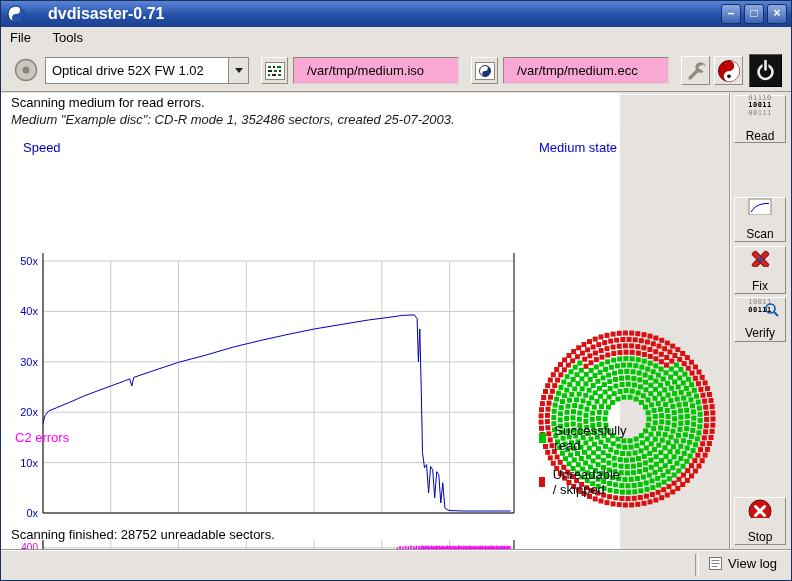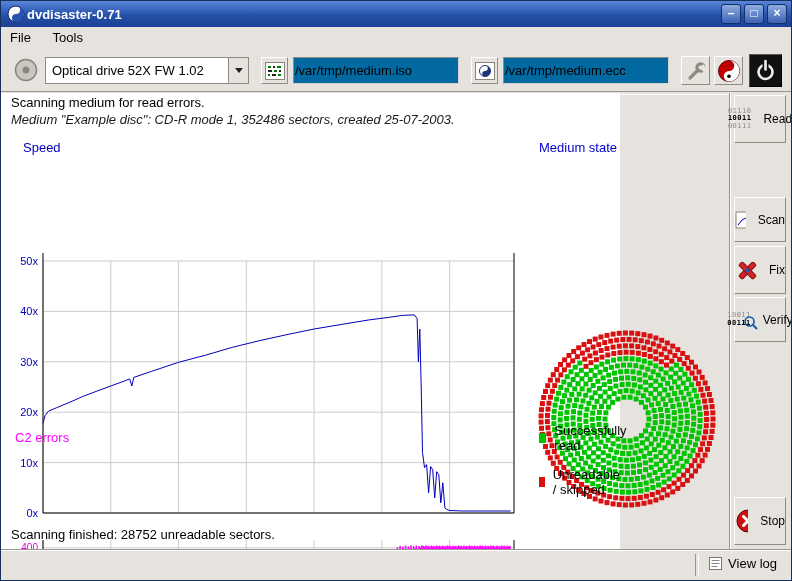--- a/index.html
+++ b/index.html
@@ -3,38 +3,38 @@
 <meta charset="utf-8">
 <style>
   html,body{margin:0;padding:0;background:#6b6b6b;}
   .window{position:relative;width:792px;height:581px;box-sizing:border-box;border:1px solid #16325c;
           background:#e6e3de;font-family:"Liberation Sans",sans-serif;font-size:13px;color:#000;overflow:hidden;}
 
   
   .titlebar{position:absolute;top:0;left:0;right:0;height:26px;
             background:linear-gradient(#5a85d7,#2450a8 55%,#1c4092);display:flex;align-items:center;}
   .titlebar .wicon{margin-left:6px;display:flex;}
-  .titlebar .wtitle{margin-left:2px;color:#fff;font-weight:bold;font-size:13px;}
+  .titlebar .wtitle{margin-left:23px;color:#fff;font-weight:bold;font-size:16px;}
   .tb-buttons{position:absolute;right:4px;top:3px;display:flex;gap:3px;}
   .wbtn{width:20px;height:20px;box-sizing:border-box;border:1px solid #12306c;border-radius:3px;
         background:linear-gradient(#8facdf,#3c63b4);color:#fff;font-size:12px;line-height:17px;
         text-align:center;font-weight:bold;cursor:default;}
 
   
   .menubar{position:absolute;top:26px;left:0;right:0;height:22px;background:#e6e3de;}
   .menu-item{display:inline-block;padding:3px 9px;}
   .menu-item.help{position:absolute;right:8px;top:0;margin-top:20px;}
 
   
   .toolbar{position:absolute;top:48px;left:0;right:0;height:42px;background:#e6e3de;}
   .sep-h{position:absolute;top:90px;left:0;right:0;height:2px;border-top:1px solid #9a968e;border-bottom:1px solid #fff;}
   .tbtn{position:absolute;box-sizing:border-box;background:#e6e3de;border:1px solid;
         border-color:#fff #8f8b83 #8f8b83 #fff;display:flex;align-items:center;justify-content:center;}
   .entry{position:absolute;height:27px;box-sizing:border-box;border:1px solid;border-color:#8f8b83 #d9d6d1 #d9d6d1 #8f8b83;
-         background:#0369a1;font:13px "Liberation Sans",sans-serif;padding:0 1px;}
+         background:#f9a8d4;font:13px "Liberation Sans",sans-serif;padding:0 13px;}
   .combo{position:absolute;left:44px;top:8px;width:204px;height:27px;box-sizing:border-box;
          border:1px solid #8f8b83;background:#fff;display:flex;}
   .combo-text{flex:1;padding:5px 6px 0 6px;white-space:nowrap;overflow:hidden;}
   .combo-arrow{width:19px;background:#e6e3de;border-left:1px solid #8f8b83;display:flex;align-items:center;justify-content:center;}
   .tri{width:0;height:0;border-left:4px solid transparent;border-right:4px solid transparent;border-top:5px solid #222;}
   .drive-ic{position:absolute;left:12px;top:8px;}
 
   
   .content{position:absolute;top:92px;left:0;width:619px;height:457px;background:#fff;}
   .t1{position:absolute;left:10px;top:2px;}
@@ -44,21 +44,21 @@
   #c2-svg{position:absolute;left:8px;top:444px;}
   #disc-svg{position:absolute;left:528px;top:228px;}
   .legend{position:absolute;left:538px;display:flex;align-items:center;gap:8px;}
   .swatch{width:10px;height:10px;display:inline-block;}
   .fstatus{position:absolute;left:10px;top:434px;}
 
   
   .sidebar{position:absolute;top:92px;right:0;width:61px;height:457px;background:#e6e3de;
            border-left:1px solid #9a968e;box-shadow:inset 1px 0 0 #fff;}
   .sbtn{position:absolute;left:4px;width:52px;box-sizing:border-box;background:#e6e3de;border:1px solid;
-        border-color:#fff #8f8b83 #8f8b83 #fff;display:flex;flex-direction:row;align-items:center;
+        border-color:#fff #8f8b83 #8f8b83 #fff;display:flex;flex-direction:column;align-items:center;
         justify-content:center;font-size:12px;gap:12px;cursor:default;}
   .sbtn-read{top:2px;height:48px}.sbtn-create{top:53px;height:48px}.sbtn-scan{top:104px;height:45px}
   .sbtn-fix{top:153px;height:48px}.sbtn-verify{top:204px;height:45px}.sbtn-stop{top:404px;height:48px}
   .bin div{font-family:"DejaVu Sans Mono",monospace;font-size:7px;line-height:7.5px;color:#8a8a8a;letter-spacing:0.5px;text-align:center;}
   .bin div.mid{color:#000;font-weight:bold;}
   .vbin{position:relative;}
   .vbin svg{position:absolute;right:-8px;bottom:-4px;}
 
   
   .bottombar{position:absolute;left:0;right:0;bottom:0;height:30px;background:#e6e3de;

